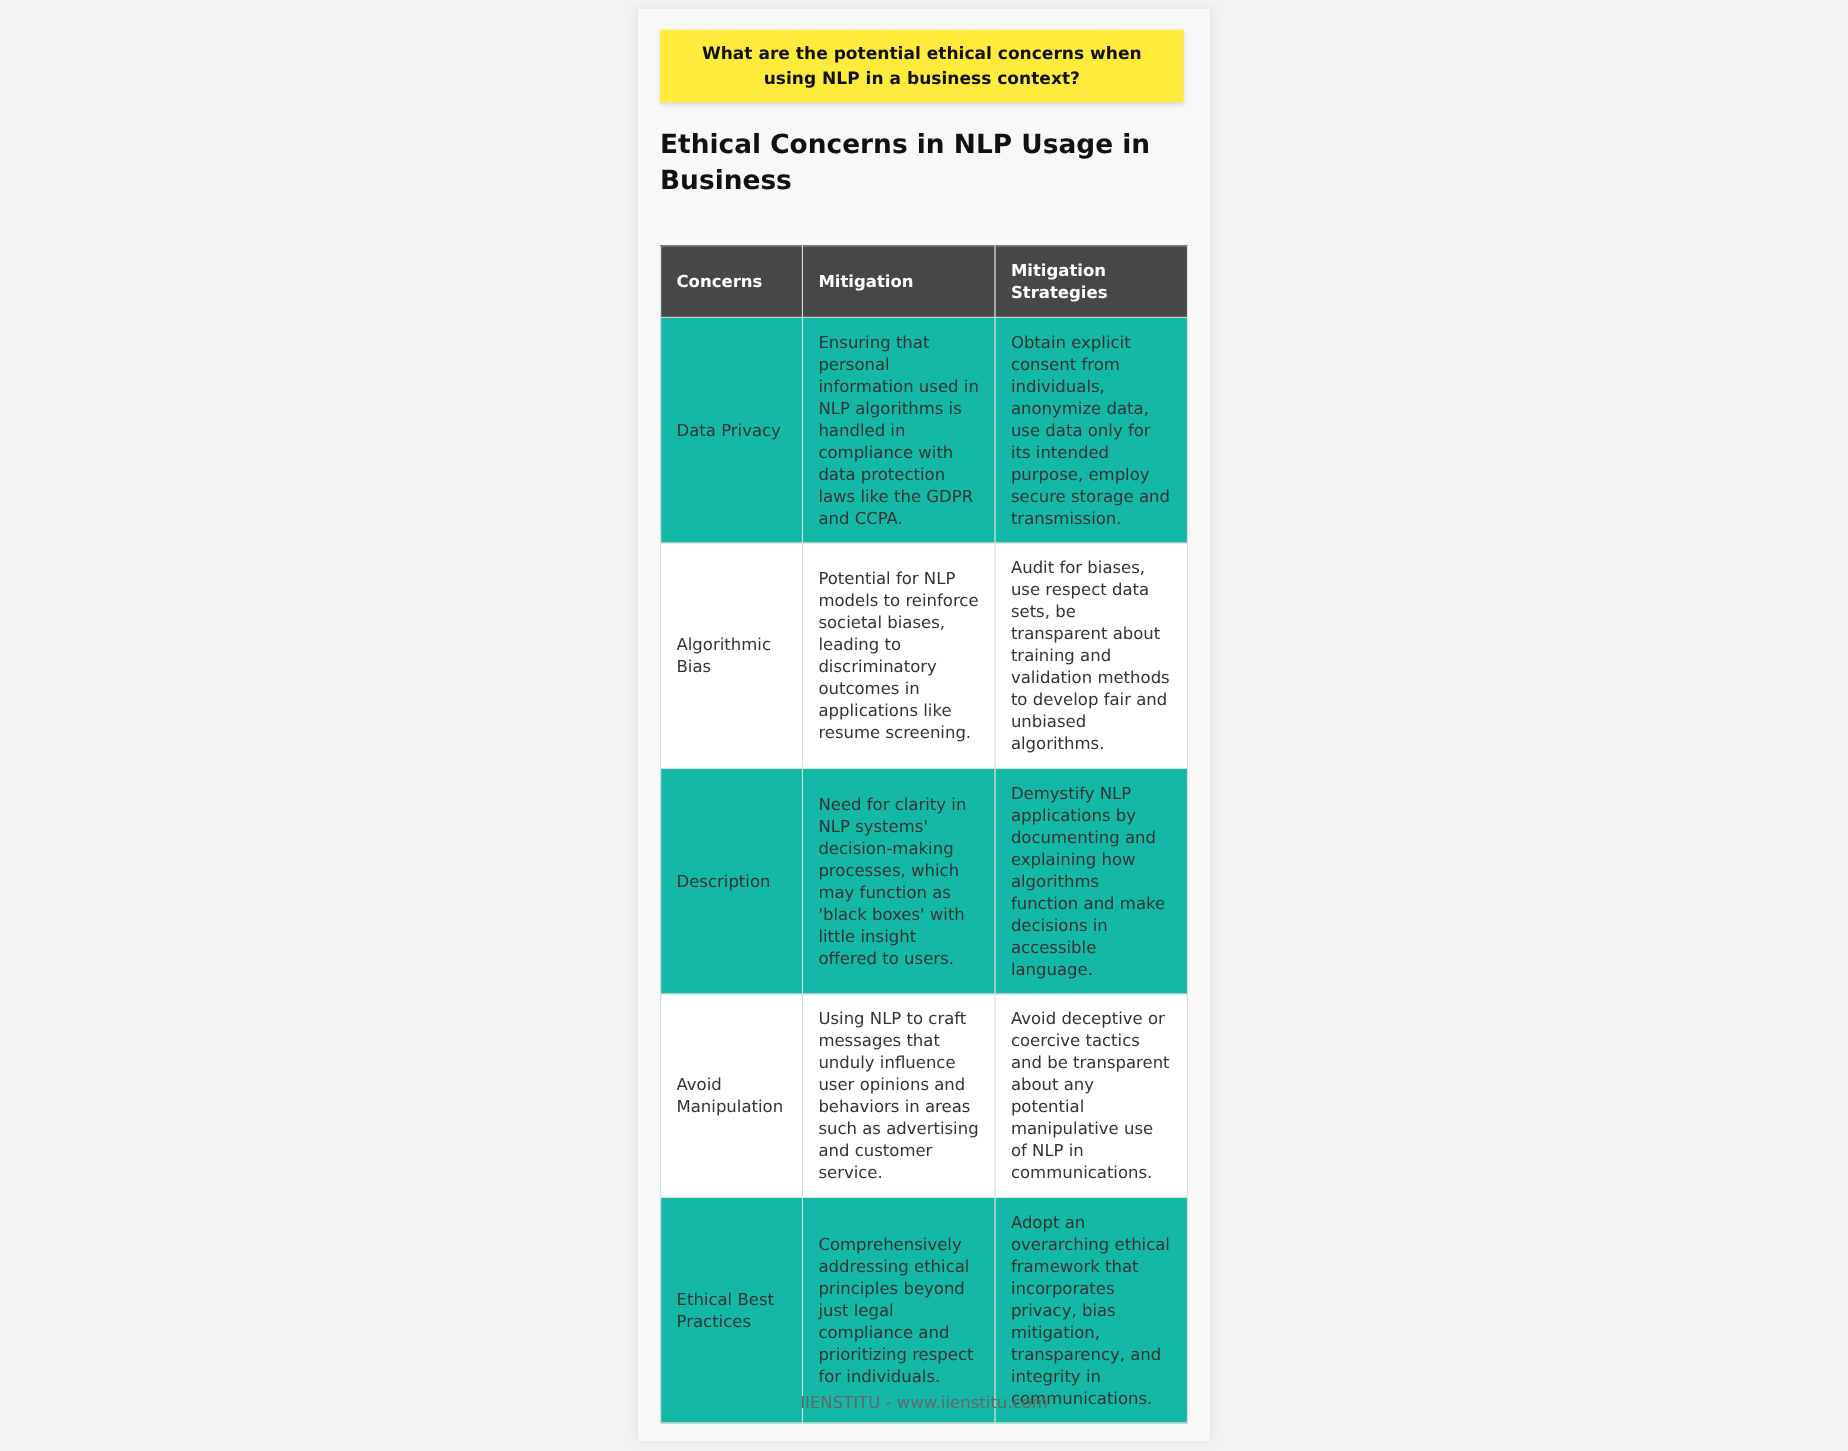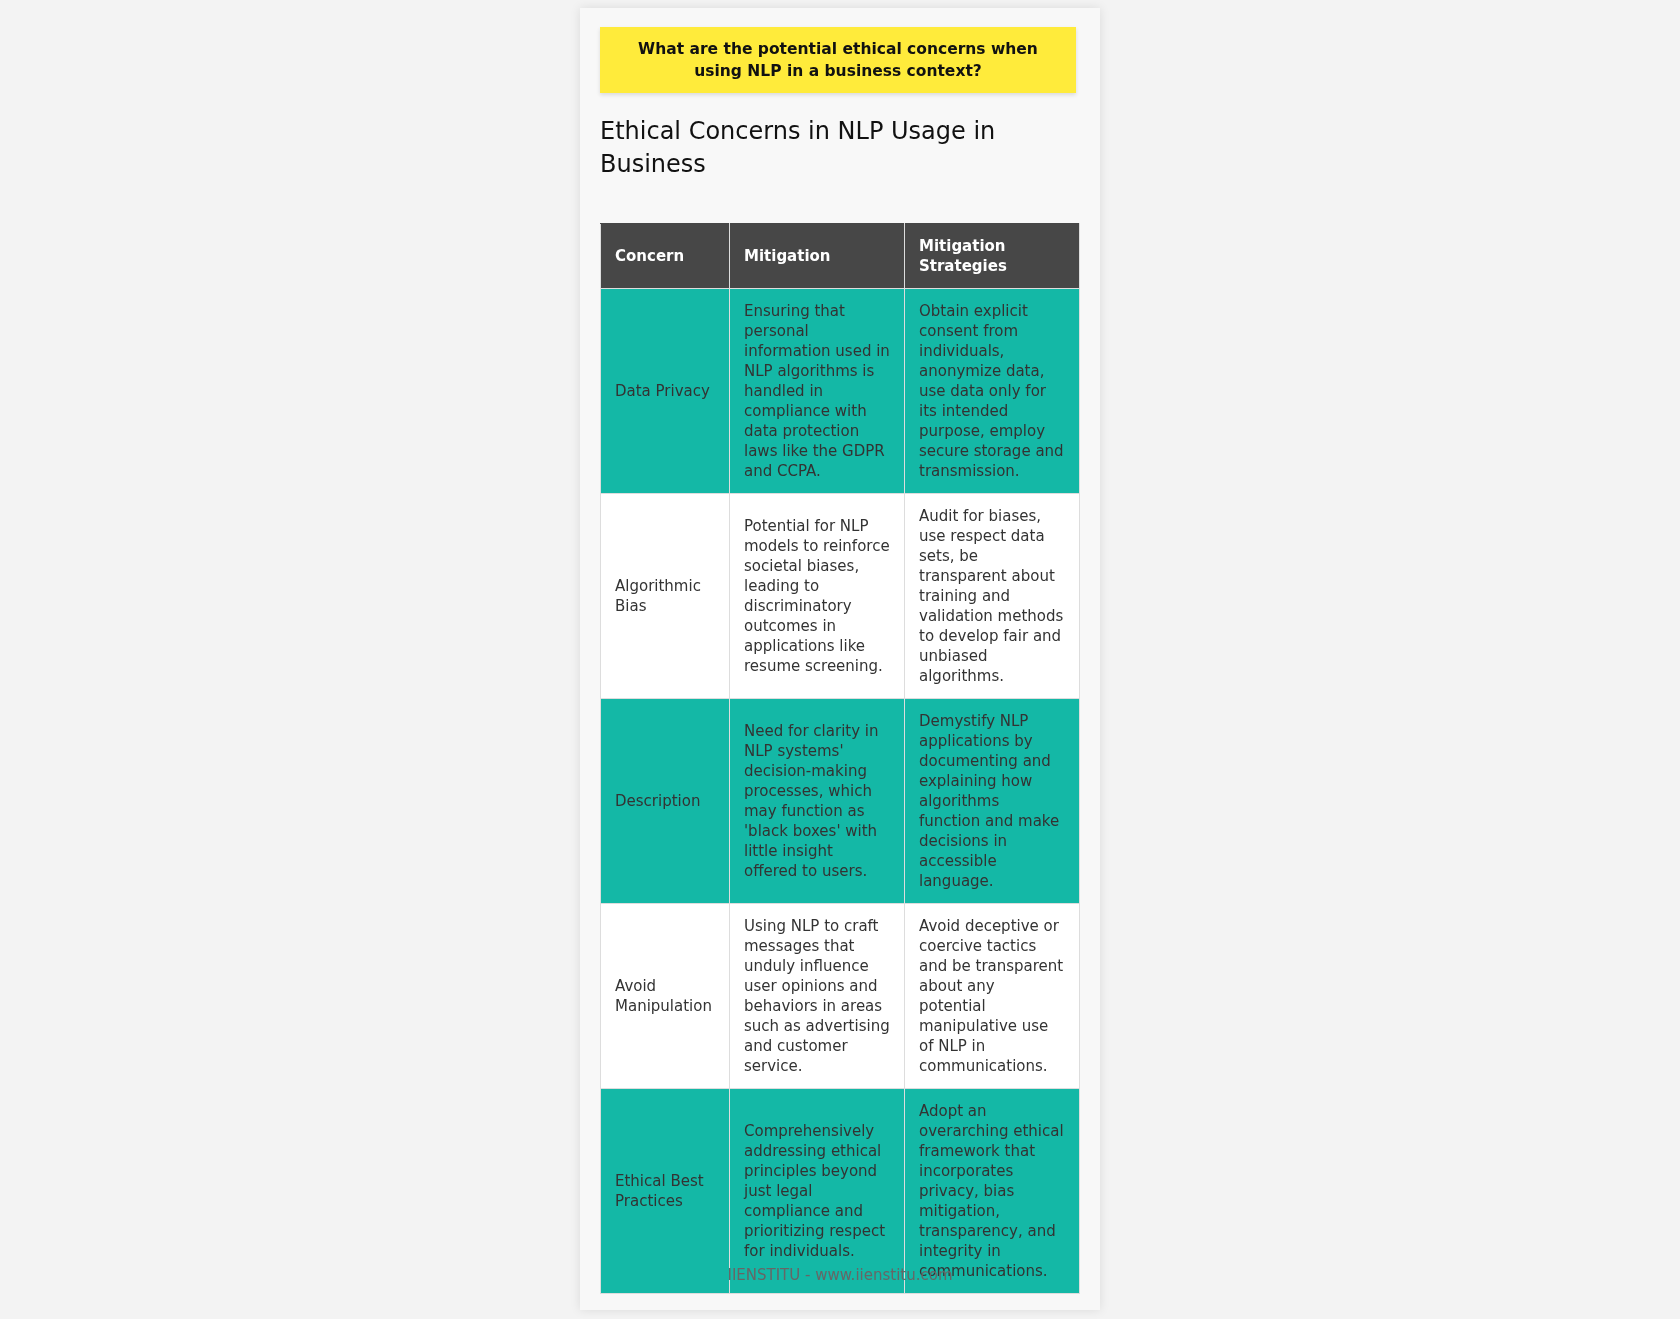--- a/index.html
+++ b/index.html
@@ -33,21 +33,21 @@
       font-weight: bold;
       font-size: 15.5px;
       line-height: 22px;
       color: #111;
       min-height: 42px;
     }
     .title {
       margin: 22px 0 0 0;
       font-size: 24px;
       line-height: 33px;
-      font-weight: normal;
+      font-weight: bold;
       color: #111;
     }
     table.concerns {
       margin-top: 42px;
       width: 479px;
       border-collapse: collapse;
       font-size: 15px;
       line-height: 20px;
       table-layout: fixed;
     }
@@ -91,21 +91,21 @@
   <h1 class="title">Ethical Concerns in NLP Usage in Business</h1>
 
   <table class="concerns">
     <colgroup>
         <col class="c1">
         <col class="c2">
         <col class="c3">
       </colgroup>
     <thead>
       <tr>
-        <th>Concern</th>
+        <th>Concerns</th>
         <th>Mitigation</th>
         <th>Mitigation Strategies</th>
       </tr>
     </thead>
     <tbody>
       <tr class="odd" style="height:192px">
         <td>Data Privacy</td>
         <td>Ensuring that personal information used in NLP algorithms is handled in compliance with data protection laws like the GDPR and CCPA.</td>
         <td>Obtain explicit consent from individuals, anonymize data, use data only for its intended purpose, employ secure storage and transmission.</td>
       </tr>

